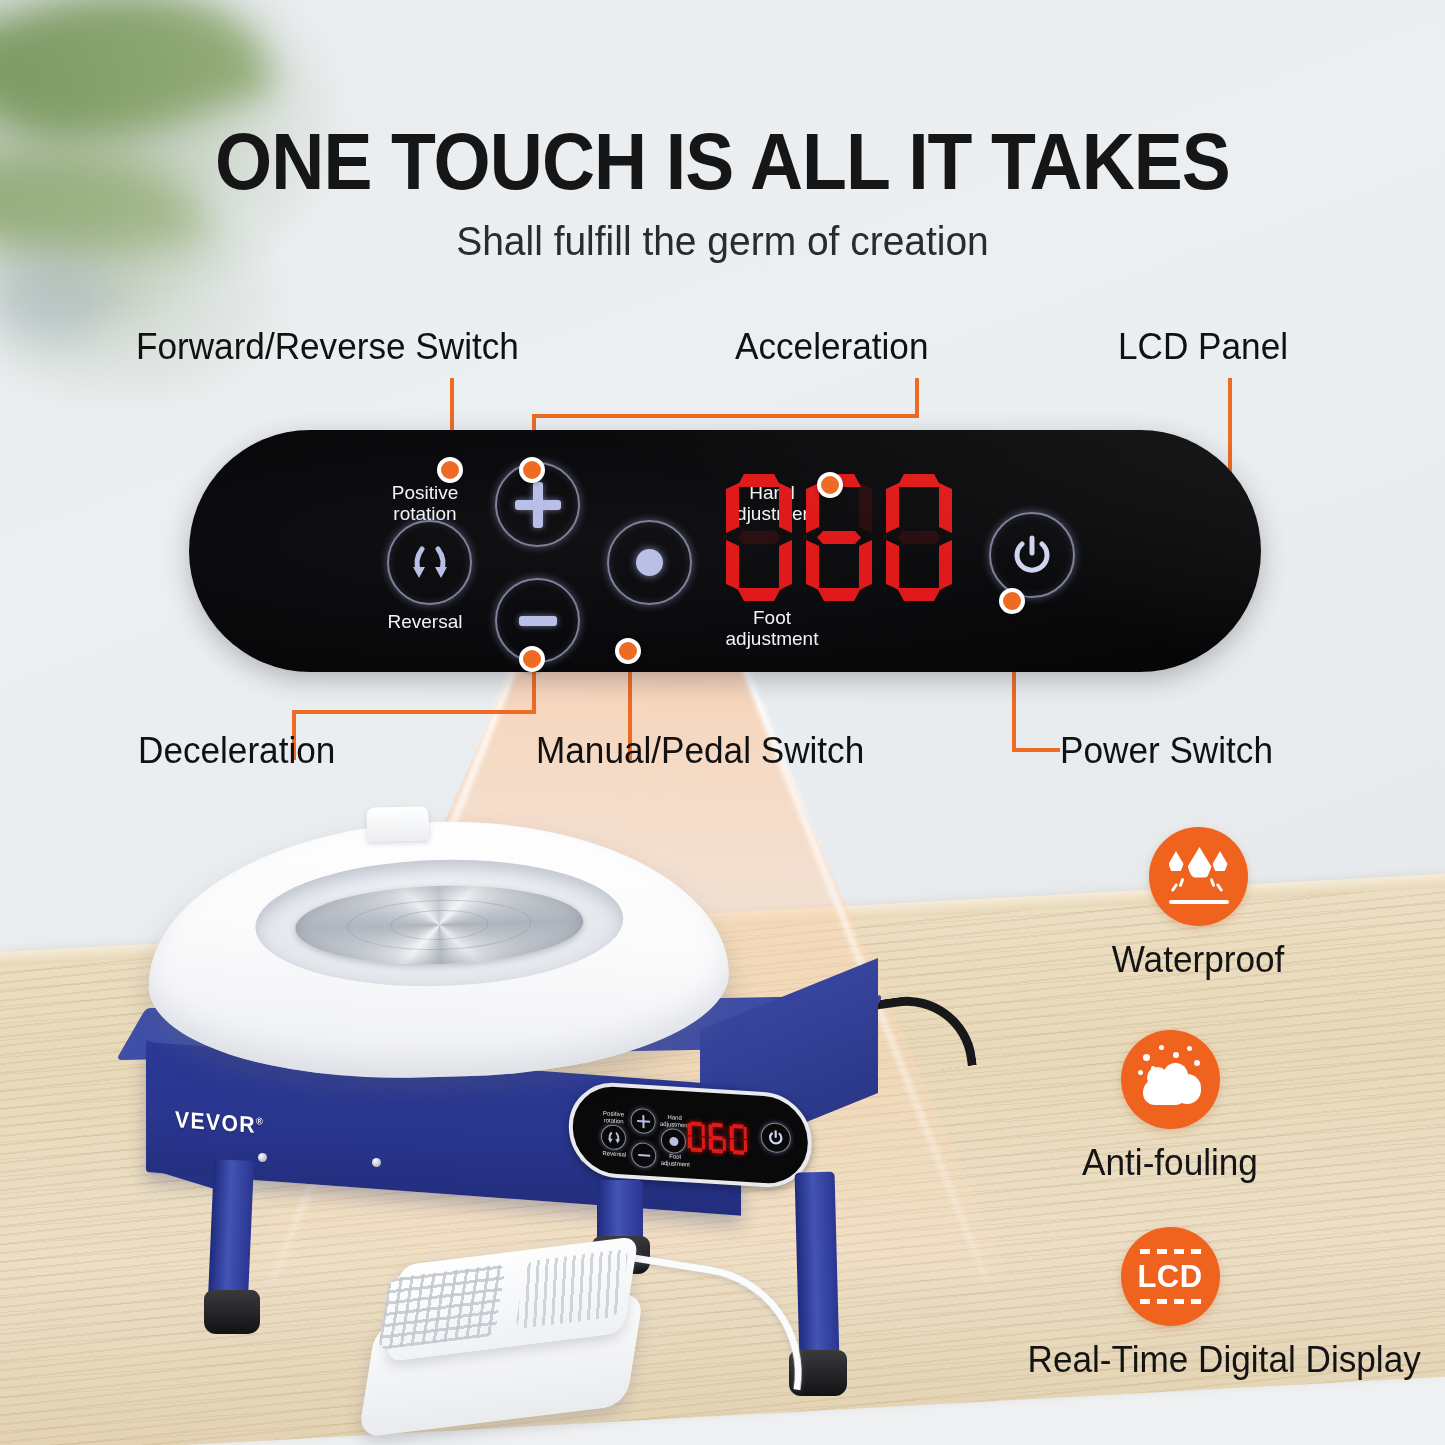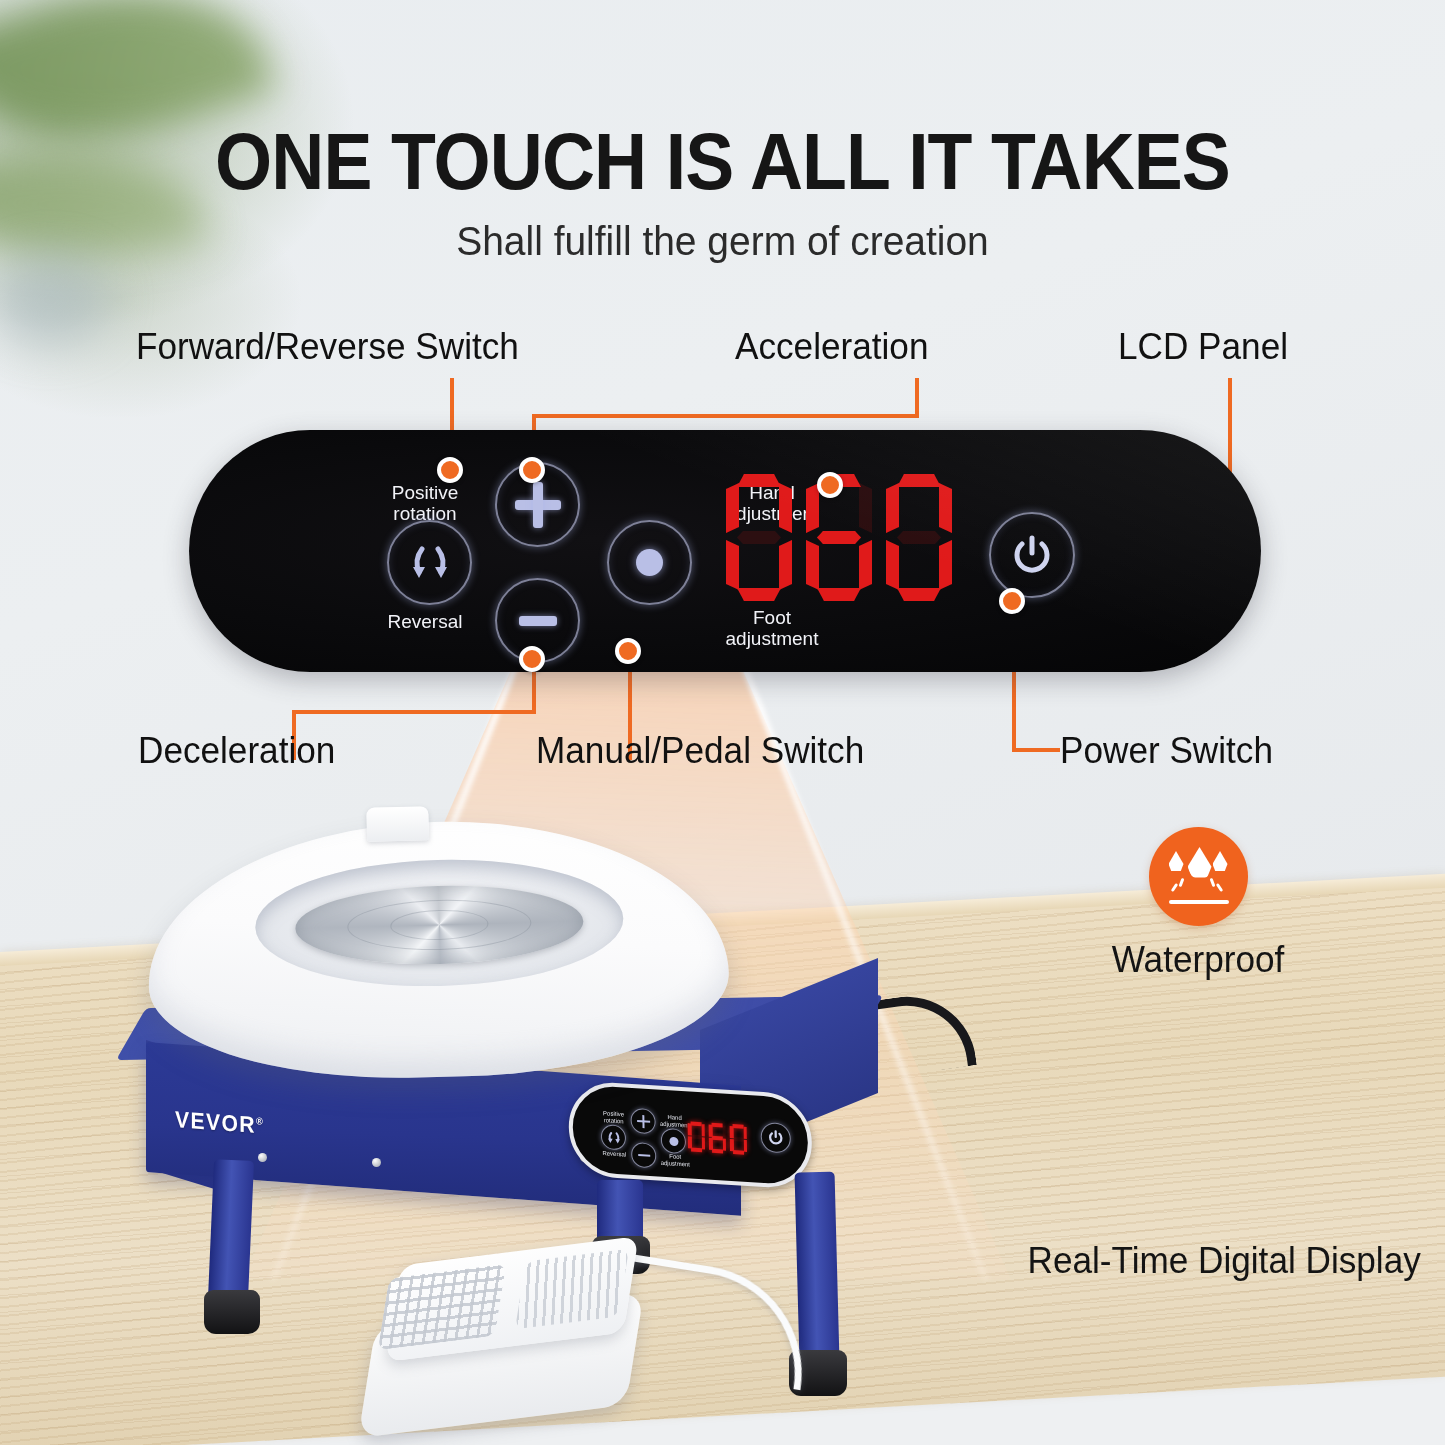--- a/index.html
+++ b/index.html
@@ -572,18 +572,38 @@
       <span class="drop drop-sm2"></span>
       <span class="splash-line"></span>
       <span class="splash-tick" style="left:24px; top:56px; transform:rotate(34deg);"></span>
       <span class="splash-tick" style="left:31px; top:51px; transform:rotate(20deg);"></span>
       <span class="splash-tick" style="left:69px; top:56px; transform:rotate(-34deg);"></span>
       <span class="splash-tick" style="left:62px; top:51px; transform:rotate(-20deg);"></span>
     </div>
     <div class="feat-label">Waterproof</div>
   </div>
 
+  <div class="feat f-anti">
+    <div class="feat-circle">
+      <span class="cloud2"></span>
+      <span class="cloud1"></span>
+      <span class="speck" style="left:22px; top:24px; width:7px; height:7px;"></span>
+      <span class="speck" style="left:38px; top:15px; width:5px; height:5px;"></span>
+      <span class="speck" style="left:52px; top:22px; width:6px; height:6px;"></span>
+      <span class="speck" style="left:66px; top:16px; width:5px; height:5px;"></span>
+      <span class="speck" style="left:73px; top:30px; width:6px; height:6px;"></span>
+      <span class="speck" style="left:30px; top:36px; width:4px; height:4px;"></span>
+      <span class="speck" style="left:60px; top:36px; width:4px; height:4px;"></span>
+      <span class="speck" style="left:17px; top:40px; width:5px; height:5px;"></span>
+    </div>
+    <div class="feat-label">Anti-fouling</div>
+  </div>
 
   <div class="feat f-lcd">
+    <div class="feat-circle">
+      <span class="lcd-dash" style="top:22px;"></span>
+      <span class="lcd-dash" style="top:72px;"></span>
+      <span class="lcd-badge-txt">LCD</span>
+    </div>
     <div class="feat-label">Real-Time Digital Display</div>
   </div>
 
 </div>
 
 </body></html>

